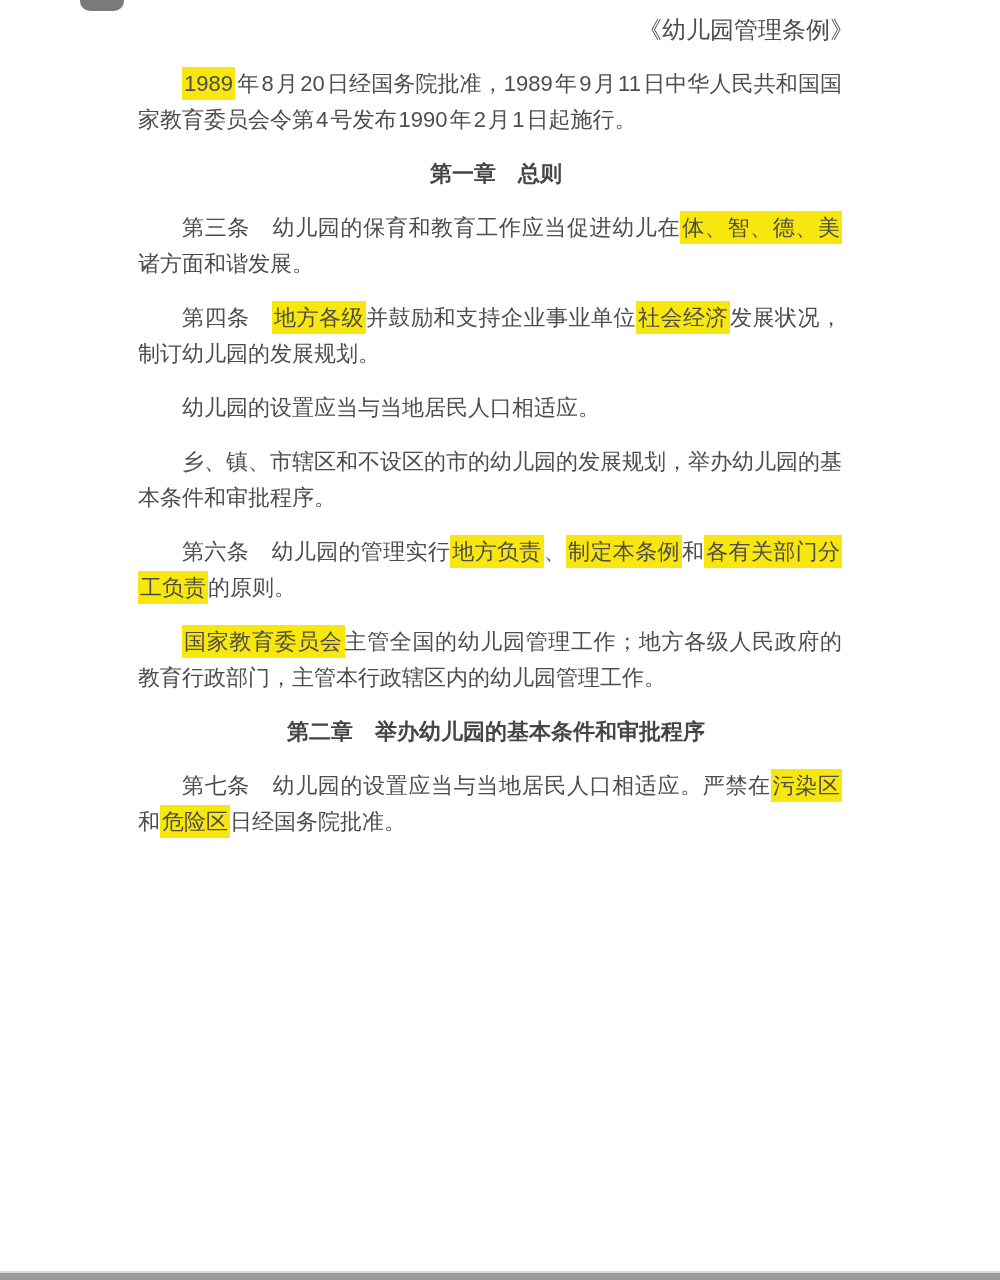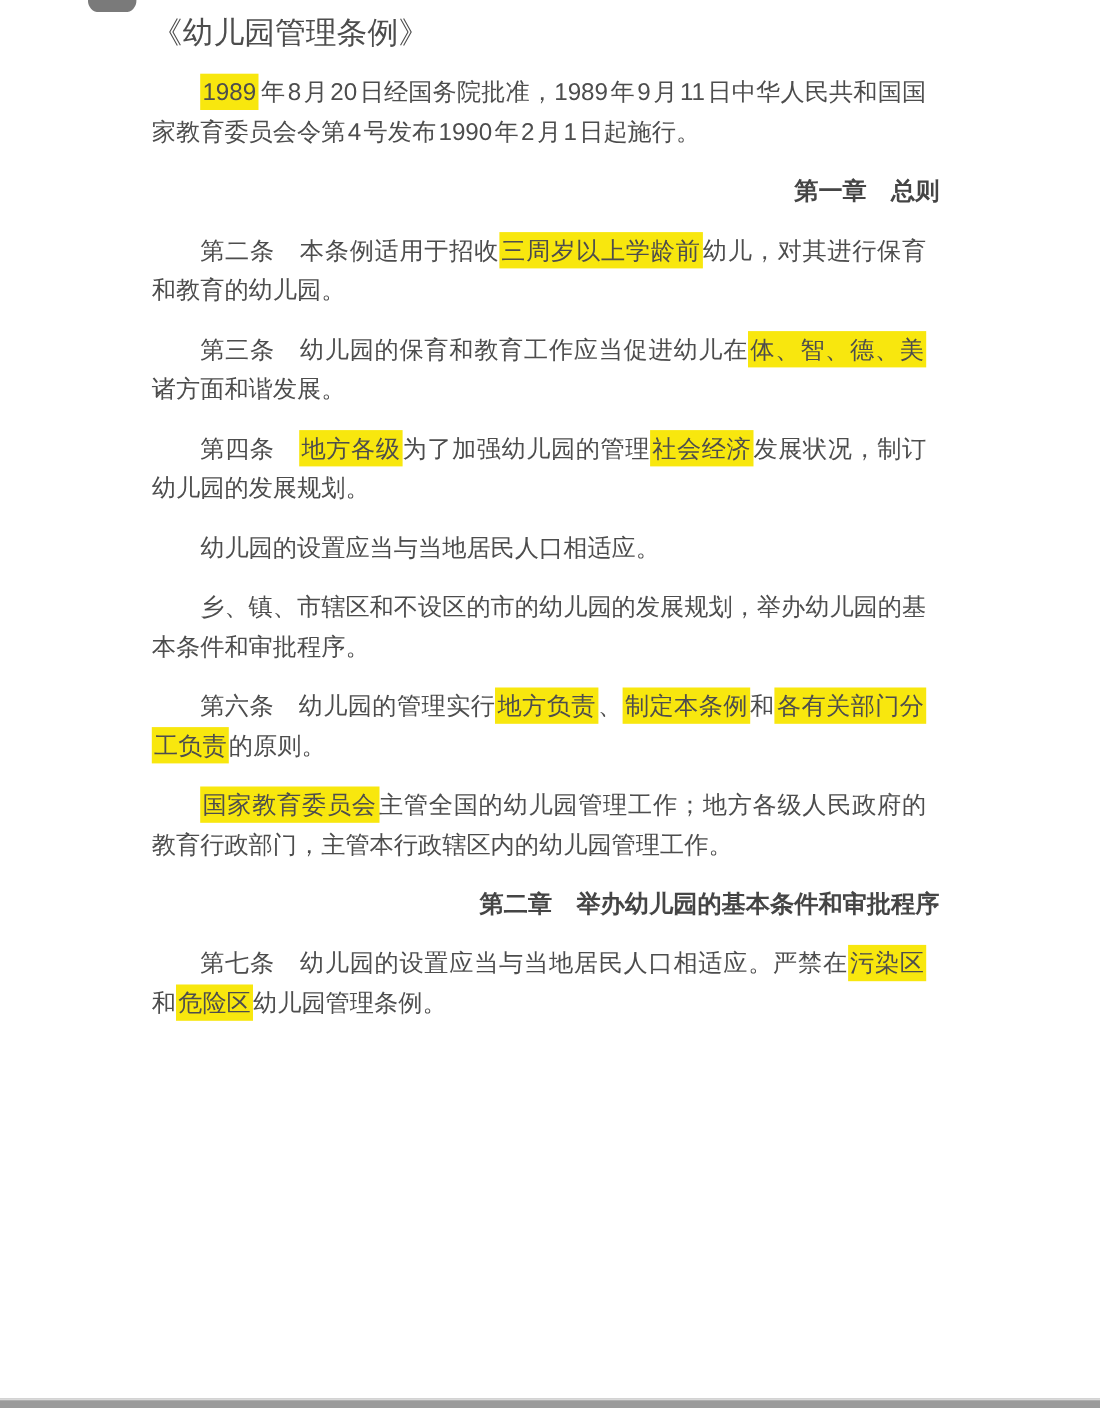--- a/index.html
+++ b/index.html
@@ -17,34 +17,34 @@
   .doc {
     position: absolute;
     left: 138px; top: 12px;
     width: 716px;
     color: var(--text);
     font-size: 22px;
     line-height: 36px;
   }
   .title {
     margin: 0;
-    text-align: left;
-    font-size: 28px;
+    text-align: right;
+    font-size: 24px;
     font-weight: 400;
     color: var(--text);
   }
   .para {
     margin: 18px 12px 0 0;
     text-align: justify;
     text-indent: 2em;
     word-spacing: -4px;
   }
   .chapter {
     margin: 18px 0 0 0;
-    text-align: right;
+    text-align: center;
     font-weight: 700;
     font-size: 22px;
     text-indent: 0;
     color: #454545;
   }
   .hl {
     background: var(--hl);
     padding: 4px 2px;
     box-decoration-break: clone;
     -webkit-box-decoration-break: clone;
@@ -69,26 +69,25 @@
 
 <div class="top-tab"></div>
 
 <div class="doc">
   <h1 class="title">《幼儿园管理条例》</h1>
 
   <p class="para"><span class="hl">1989</span><span> 年 8 月 20 日经国务院批准，1989 年 9 月 11 日中华人民共和国国家教育委员会令第 4 号发布 1990 年 2 月 1 日起施行。</span></p>
 
   <h2 class="chapter"><span>第一章　总则</span></h2>
 
-  <p class="para"><span>第二条　本条例适用于招收</span><span class="hl">三周岁以上学龄前</span><span>幼儿，对其进行保育和教育的幼儿园。</span></p>
   <p class="para"><span>第三条　幼儿园的保育和教育工作应当促进幼儿在</span><span class="hl">体、智、德、美</span><span>诸方面和谐发展。</span></p>
-  <p class="para"><span>第四条　</span><span class="hl">地方各级</span><span>为了加强幼儿园的管理</span><span class="hl">社会经济</span><span>发展状况，制订幼儿园的发展规划。</span></p>
+  <p class="para"><span>第四条　</span><span class="hl">地方各级</span><span>并鼓励和支持企业事业单位</span><span class="hl">社会经济</span><span>发展状况，制订幼儿园的发展规划。</span></p>
   <p class="para"><span>幼儿园的设置应当与当地居民人口相适应。</span></p>
   <p class="para"><span>乡、镇、市辖区和不设区的市的幼儿园的发展规划，举办幼儿园的基本条件和审批程序。</span></p>
   <p class="para"><span>第六条　幼儿园的管理实行</span><span class="hl">地方负责</span><span>、</span><span class="hl">制定本条例</span><span>和</span><span class="hl">各有关部门分工负责</span><span>的原则。</span></p>
   <p class="para"><span class="hl">国家教育委员会</span><span>主管全国的幼儿园管理工作；地方各级人民政府的教育行政部门，主管本行政辖区内的幼儿园管理工作。</span></p>
 
   <h2 class="chapter"><span>第二章　举办幼儿园的基本条件和审批程序</span></h2>
 
-  <p class="para"><span>第七条　幼儿园的设置应当与当地居民人口相适应。严禁在</span><span class="hl">污染区</span><span>和</span><span class="hl">危险区</span><span>幼儿园管理条例。</span></p>
+  <p class="para"><span>第七条　幼儿园的设置应当与当地居民人口相适应。严禁在</span><span class="hl">污染区</span><span>和</span><span class="hl">危险区</span><span>日经国务院批准。</span></p>
 </div>
 
 <div class="bottom-bar"></div>
 
 </body></html>

